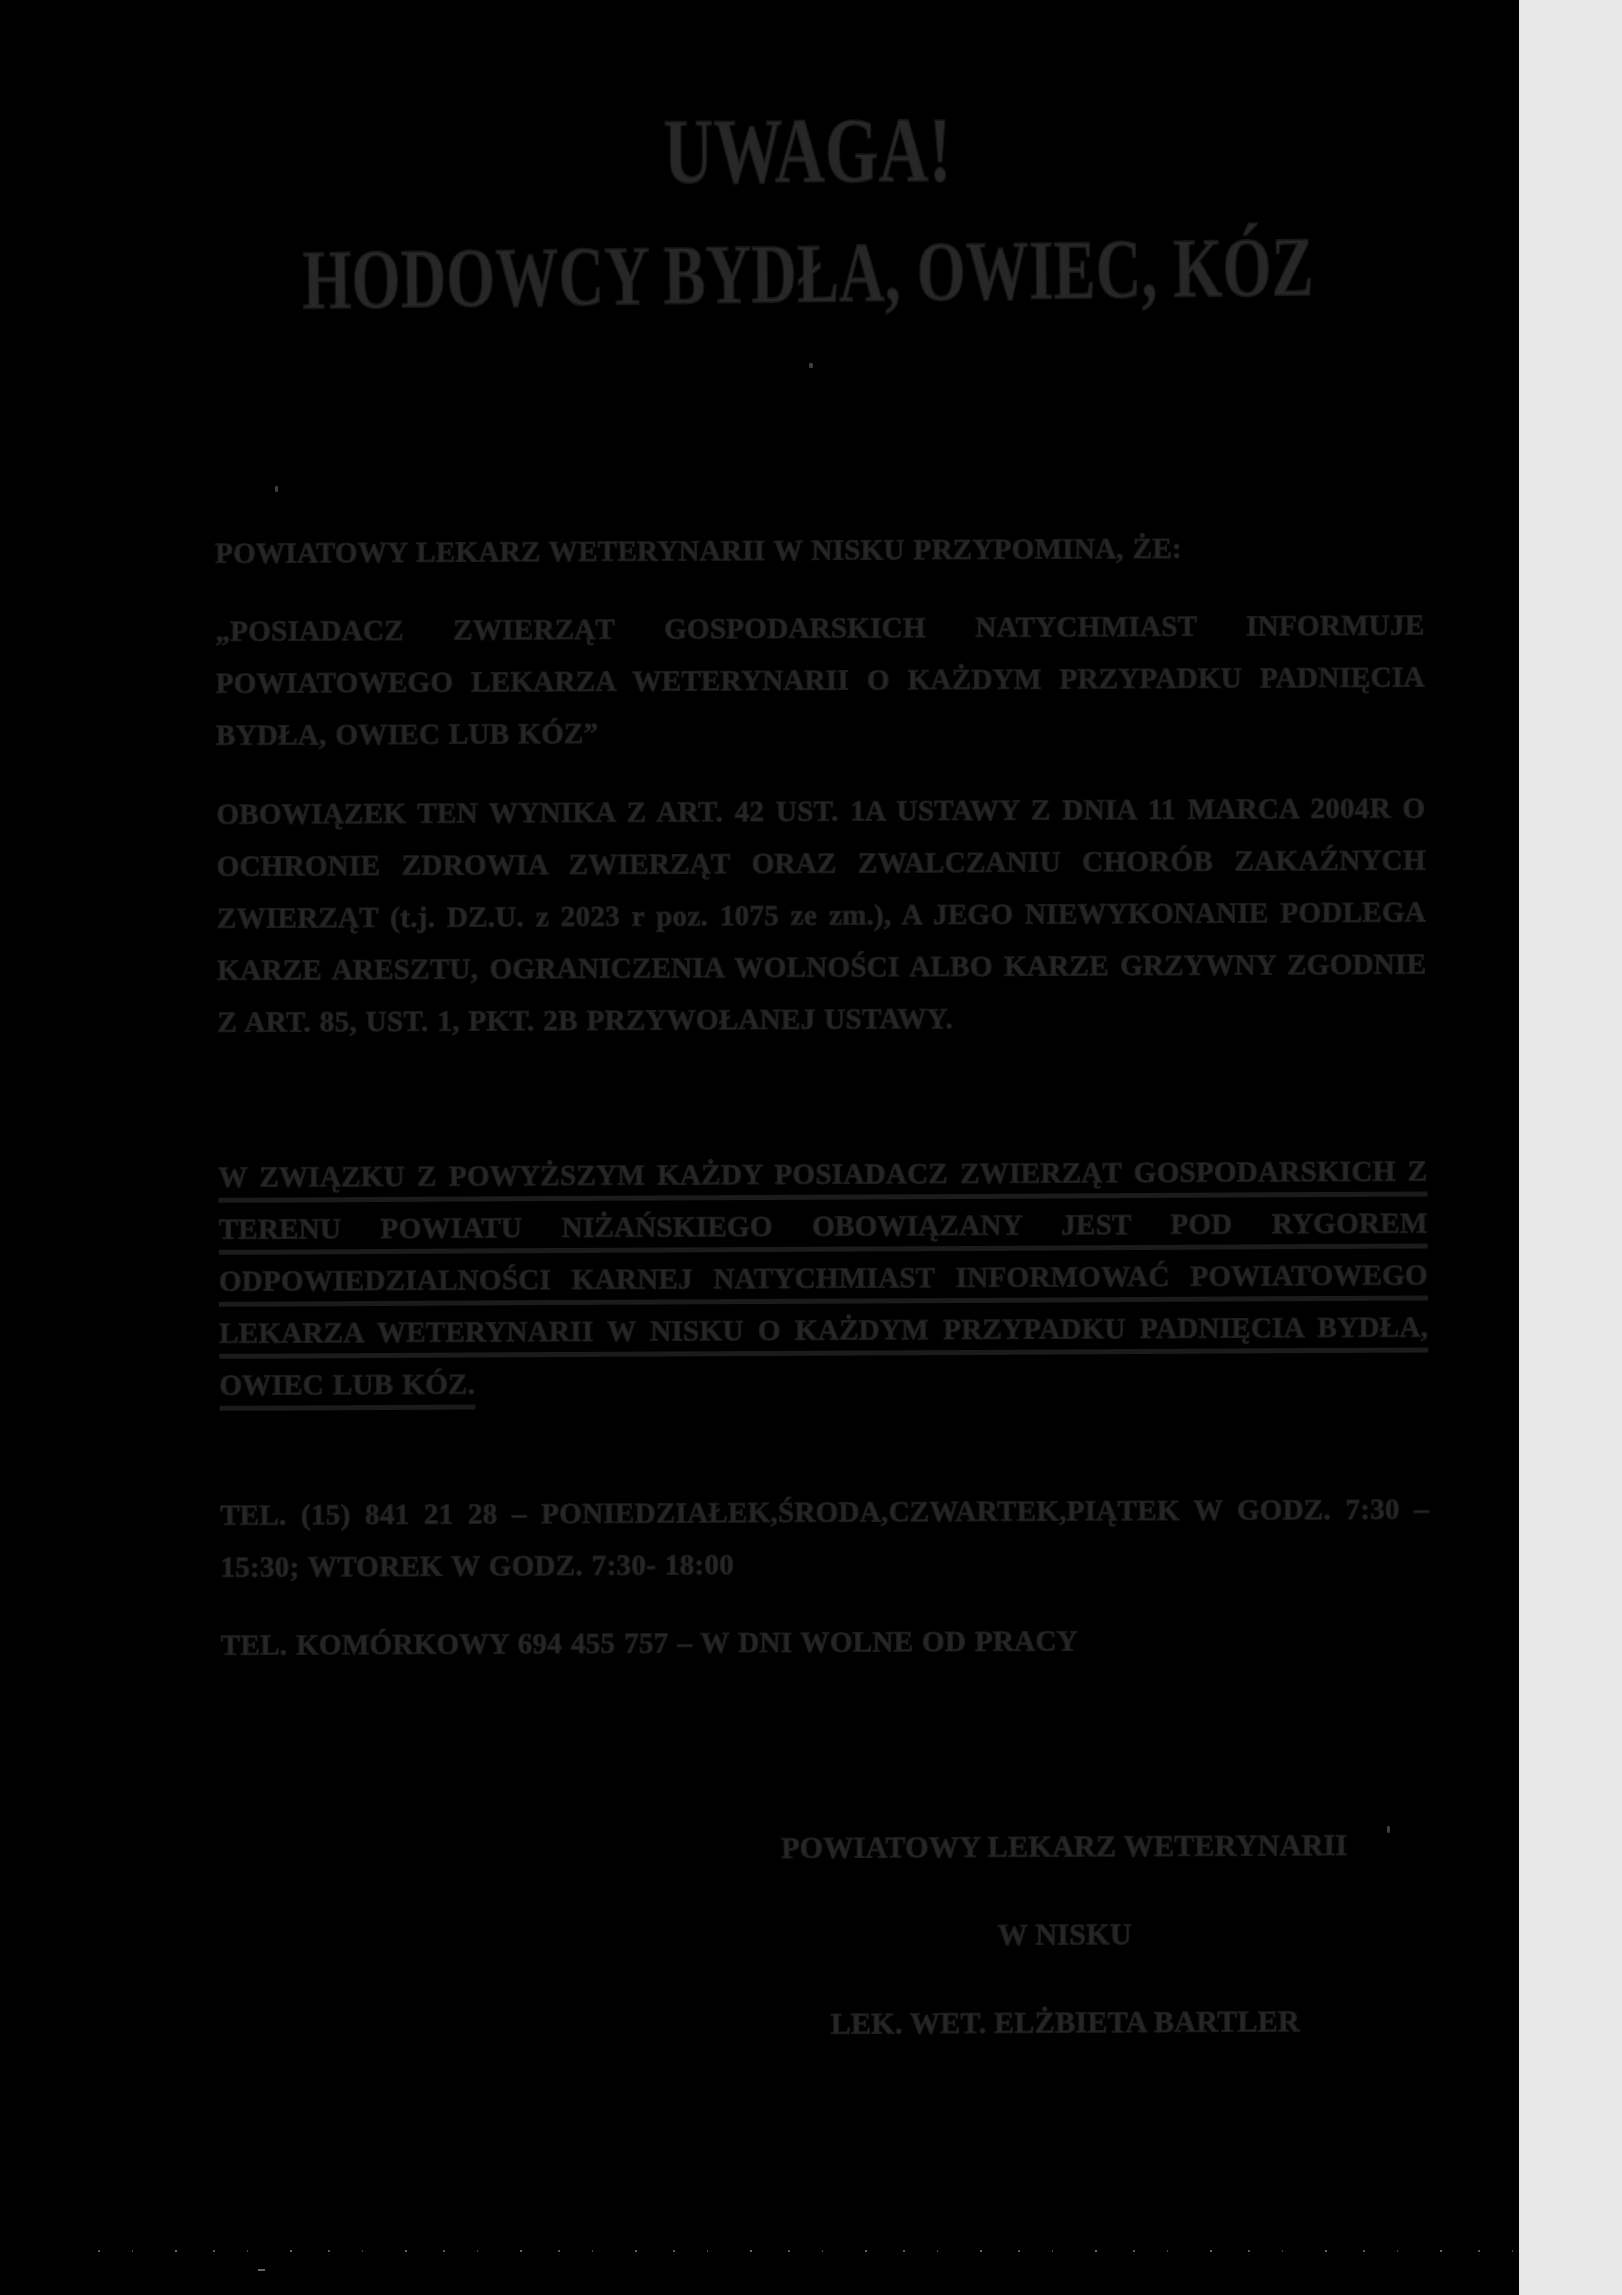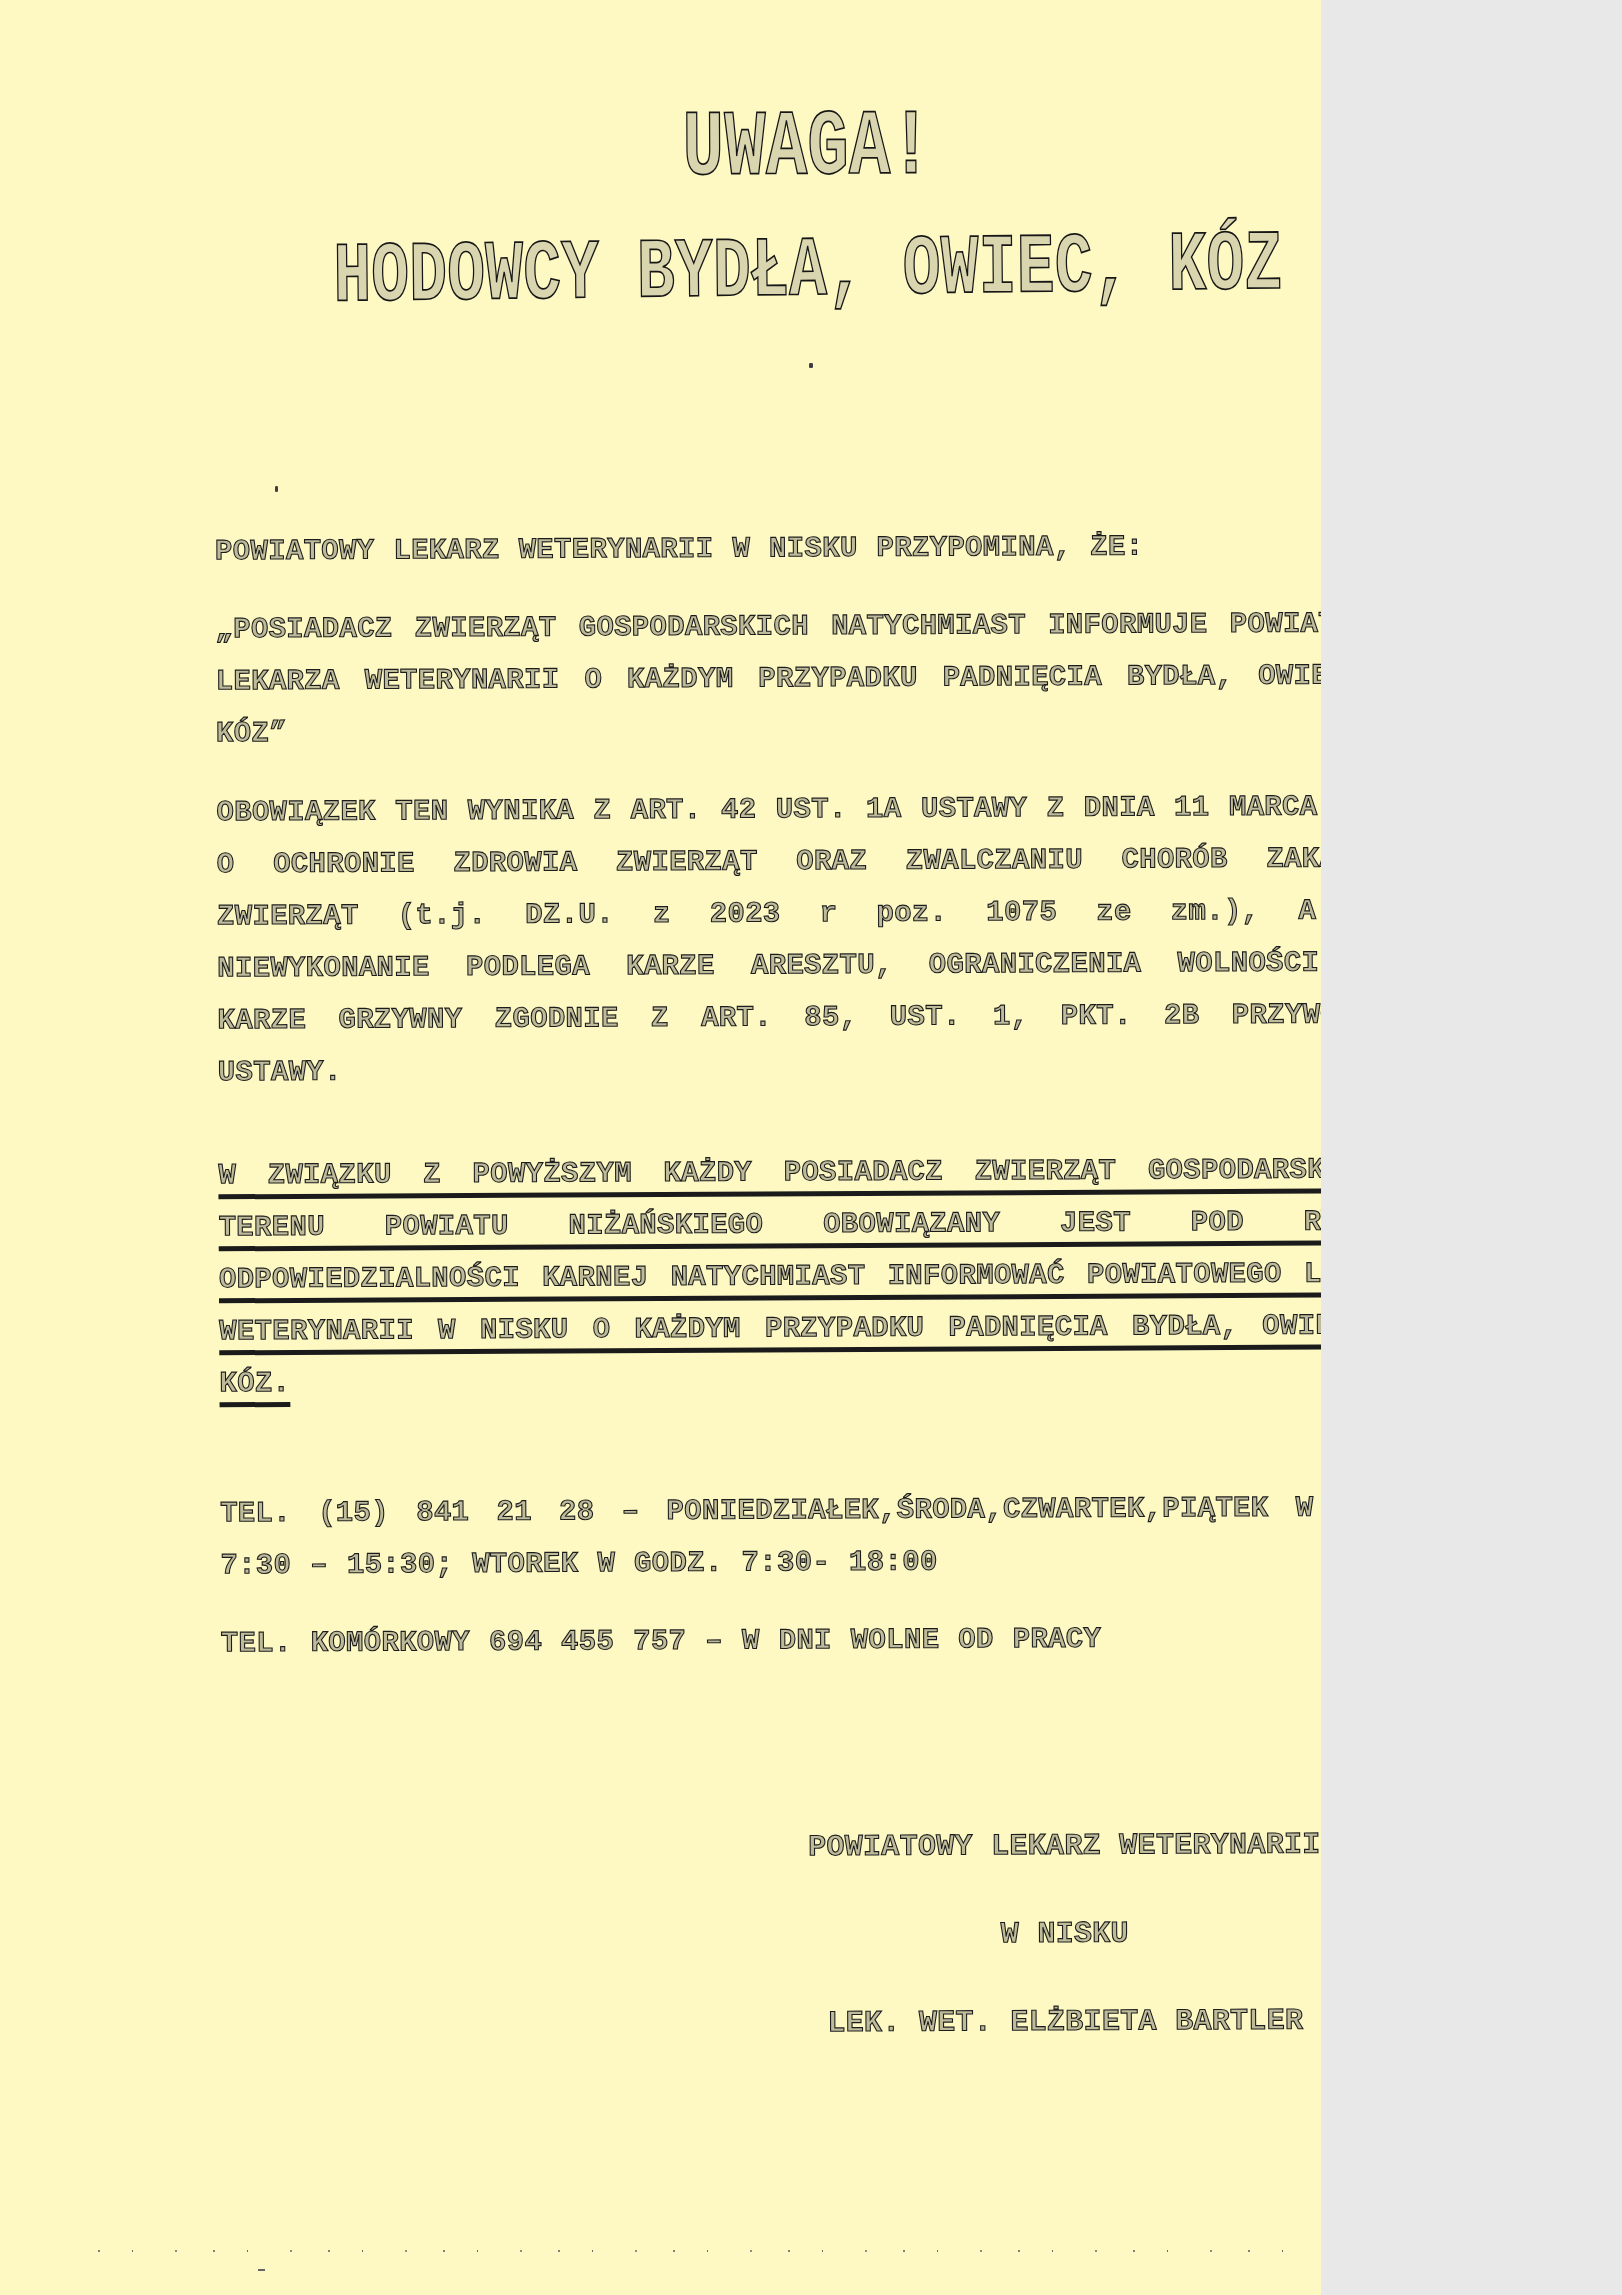--- a/index.html
+++ b/index.html
@@ -1,22 +1,22 @@
 <!DOCTYPE html>
 <html lang="pl" style="font-size:10.5px"><head>
 <meta charset="utf-8">
 <style>
   html, body { margin: 0; padding: 0; background: #e8e8e8; }
   .page {
     position: relative;
-    width: 1321px;
+    width: 1519px;
     height: 2295px;
-    background: #fef9c3;
+    background: #000000;
     overflow: hidden;
-    font-family: Liberation Mono, monospace;
+    font-family: Liberation Serif, serif;
   }
   .content {
     position: absolute;
     left: 0; top: 0; width: 100%; height: 100%;
     transform: rotate(-0.30deg);
     transform-origin: 50% 40%;
   }
   
   .scantext {
     font-weight: bold;

